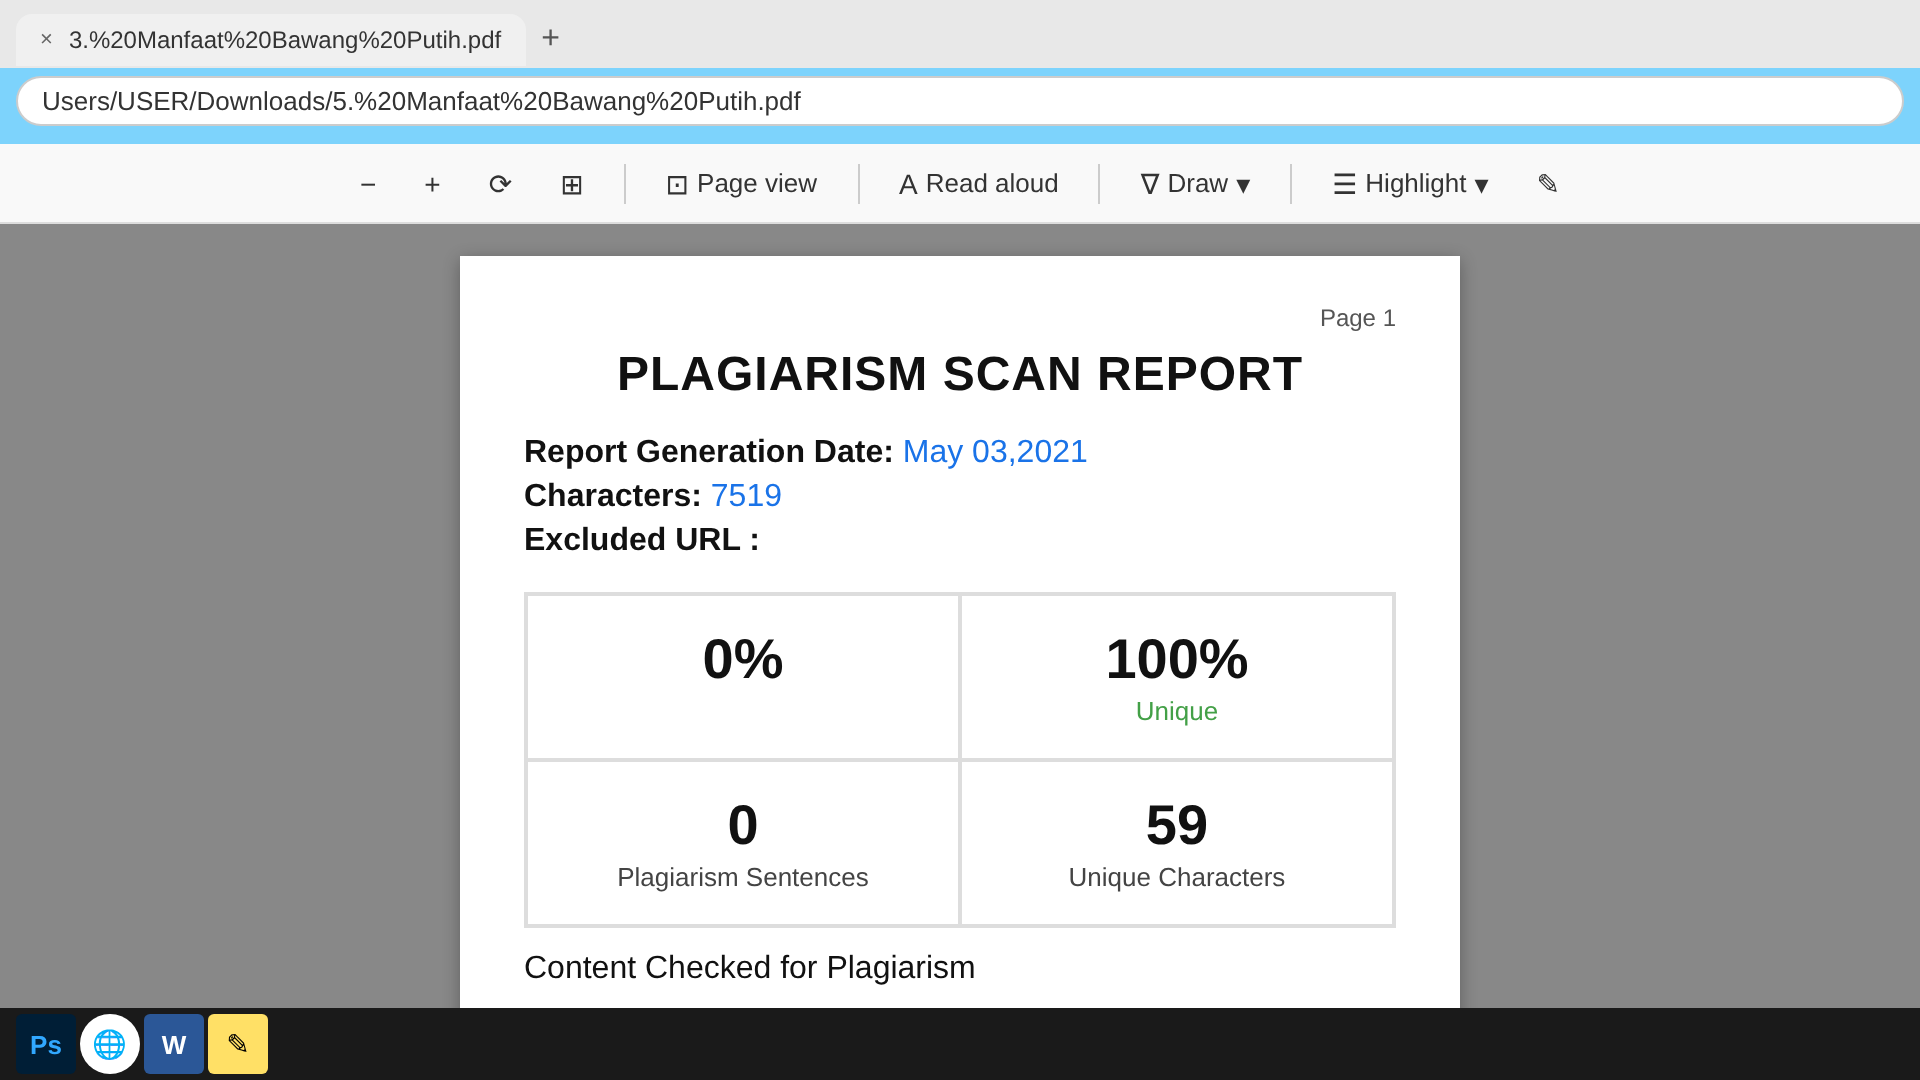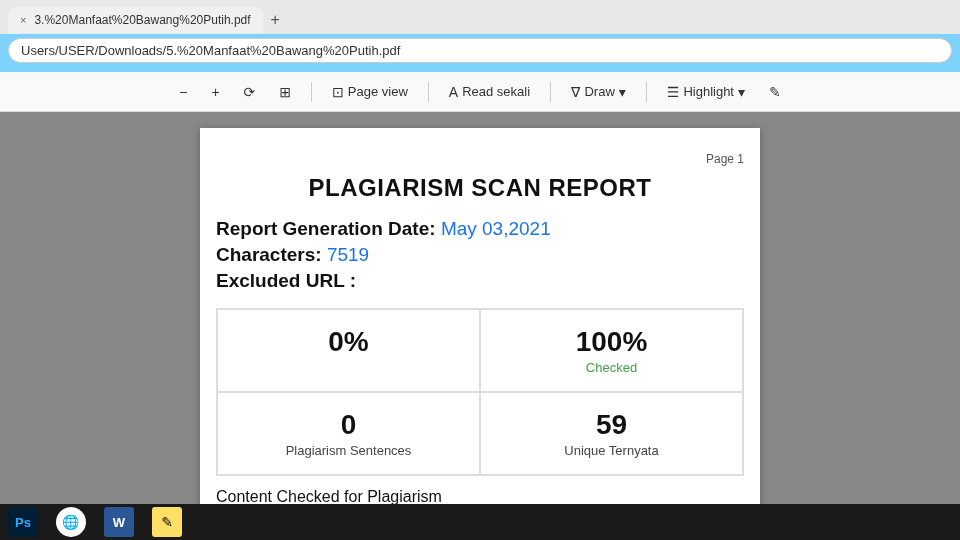--- a/index.html
+++ b/index.html
@@ -98,38 +98,38 @@
     .pdf-area {
       background: #888;
       display: flex;
       justify-content: center;
       padding: 16px;
       height: calc(540px - 34px - 38px - 40px);
       overflow: hidden;
     }
     .pdf-page {
       background: white;
-      width: 560px;
+      width: 500px;
       min-height: 100%;
-      padding: 24px 16px;
+      padding: 24px 32px;
       box-shadow: 0 2px 8px rgba(0,0,0,0.3);
       font-size: 13px;
       color: #111;
       position: relative;
     }
     .pdf-title {
       text-align: center;
       font-size: 24px;
       font-weight: bold;
       margin-bottom: 16px;
       letter-spacing: 0.5px;
     }
     .report-meta {
       margin-bottom: 4px;
-      font-size: 19px;
+      font-size: 16px;
     }
     .report-meta span.label {
       font-weight: bold;
     }
     .report-meta span.value-blue {
       color: #1a73e8;
     }
 
     
     .stats-grid {
@@ -224,21 +224,21 @@
       <span class="toolbar-icon">⊞</span>
     </button>
     <div class="toolbar-divider"></div>
     <button class="pdf-toolbar-btn">
       <span class="toolbar-icon">⊡</span>
       <span>Page view</span>
     </button>
     <div class="toolbar-divider"></div>
     <button class="pdf-toolbar-btn">
       <span class="toolbar-icon">A</span>
-      <span>Read sekali</span>
+      <span>Read aloud</span>
     </button>
     <div class="toolbar-divider"></div>
     <button class="pdf-toolbar-btn">
       <span class="toolbar-icon">∇</span>
       <span>Draw</span>
       <span class="toolbar-icon">▾</span>
     </button>
     <div class="toolbar-divider"></div>
     <button class="pdf-toolbar-btn">
       <span class="toolbar-icon">☰</span>
@@ -269,40 +269,40 @@
     <div class="report-meta">
       <span class="label">Excluded URL :</span>
     </div>
 
     <div class="stats-grid">
       <div class="stat-cell">
         <div class="stat-number">0%</div>
       </div>
       <div class="stat-cell">
         <div class="stat-number">100%</div>
-        <div class="stat-label-green">Checked</div>
+        <div class="stat-label-green">Unique</div>
       </div>
       <div class="stat-cell">
         <div class="stat-number">0</div>
         <div class="stat-label-gray">Plagiarism Sentences</div>
       </div>
       <div class="stat-cell">
         <div class="stat-number">59</div>
-        <div class="stat-label-gray">Unique Ternyata</div>
+        <div class="stat-label-gray">Unique Characters</div>
       </div>
     </div>
 
     <div class="section-title">Content Checked for Plagiarism</div>
     <div class="content-title">Mengenal Manfaat Bawang Putih Bagi Kesehatan</div>
     <div class="content-body">Ternyata, manfaat bawang putih ada banyak sekali khususnya bagi kesehatan tubuh Anda. Di mana hidup yang sehat tentu menjadi dambaan banyak orang, dan menjadi hal yang juga mahal untuk didapatkan. Namun, sering kali kita lupa bahwa ada banyak sekali cara yang bisa digunaakn untuk menjaganya, yakni contoh mudahnya dengan menggunakan bahan-bahan herbal.</div>
 
   </div>
 </div>
 
-<div style="position:absolute;bottom:0;left:0;width:100%;height:36px;background:#1a1a1a;display:flex;align-items:center;padding:0 8px;gap:18px;">
+<div style="position:absolute;bottom:0;left:0;width:100%;height:36px;background:#1a1a1a;display:flex;align-items:center;padding:0 8px;gap:2px;">
   <div class="taskbar-icon ps-icon" style="background:#001e36;width:30px;height:30px;border-radius:3px;display:flex;align-items:center;justify-content:center;">
     <span style="color:#31a8ff;font-size:13px;font-weight:bold;">Ps</span>
   </div>
   <div class="taskbar-icon" style="width:30px;height:30px;border-radius:50%;background:white;display:flex;align-items:center;justify-content:center;overflow:hidden;">
     <span style="font-size:14px;">🌐</span>
   </div>
   <div class="taskbar-icon word-icon" style="background:#2b5797;width:30px;height:30px;border-radius:3px;display:flex;align-items:center;justify-content:center;">
     <span style="color:white;font-size:13px;font-weight:bold;">W</span>
   </div>
   <div class="taskbar-icon" style="background:#ffe066;width:30px;height:30px;border-radius:3px;display:flex;align-items:center;justify-content:center;">

